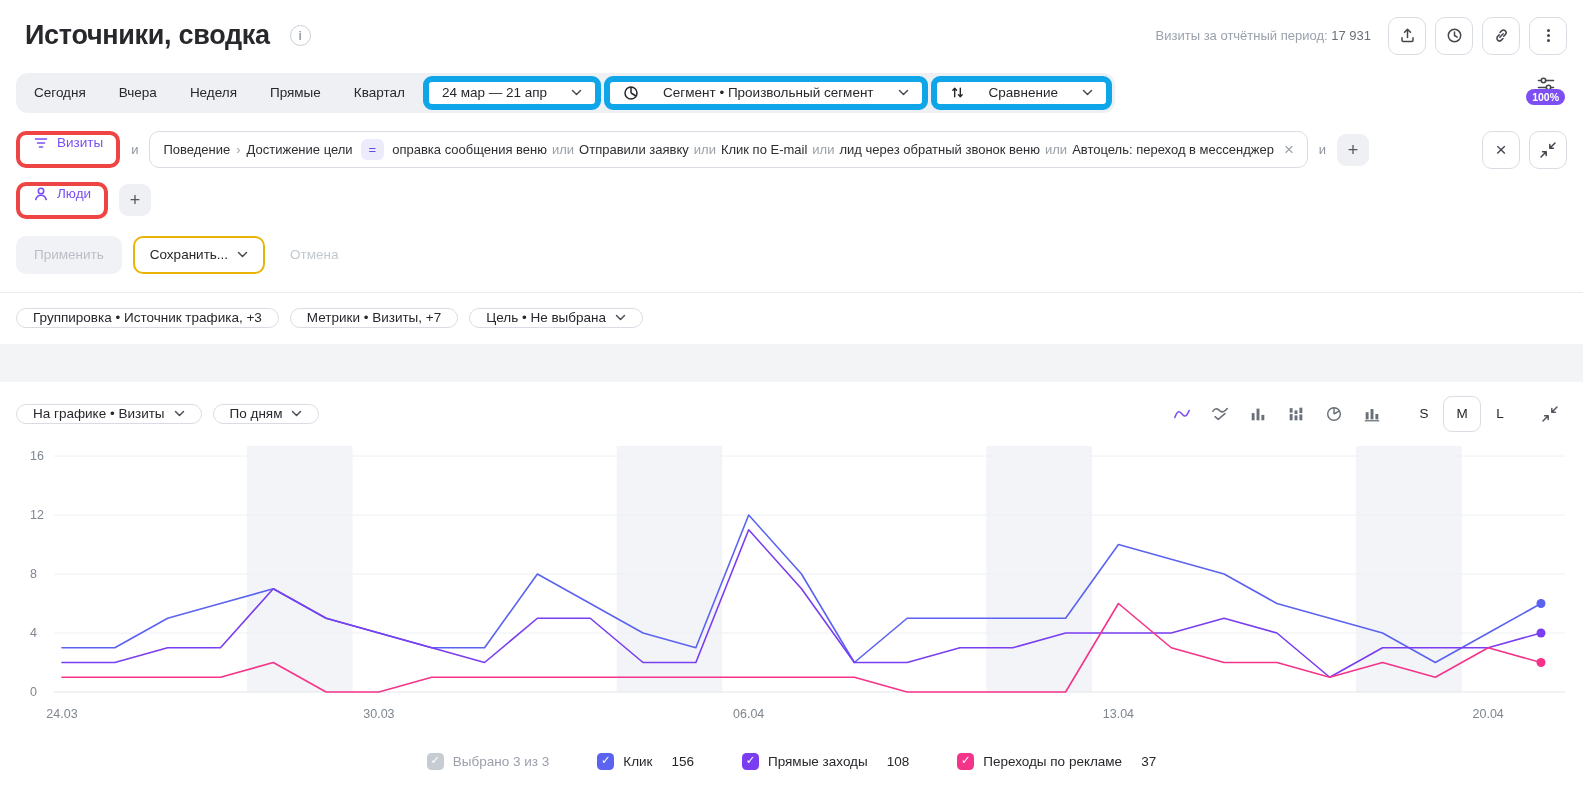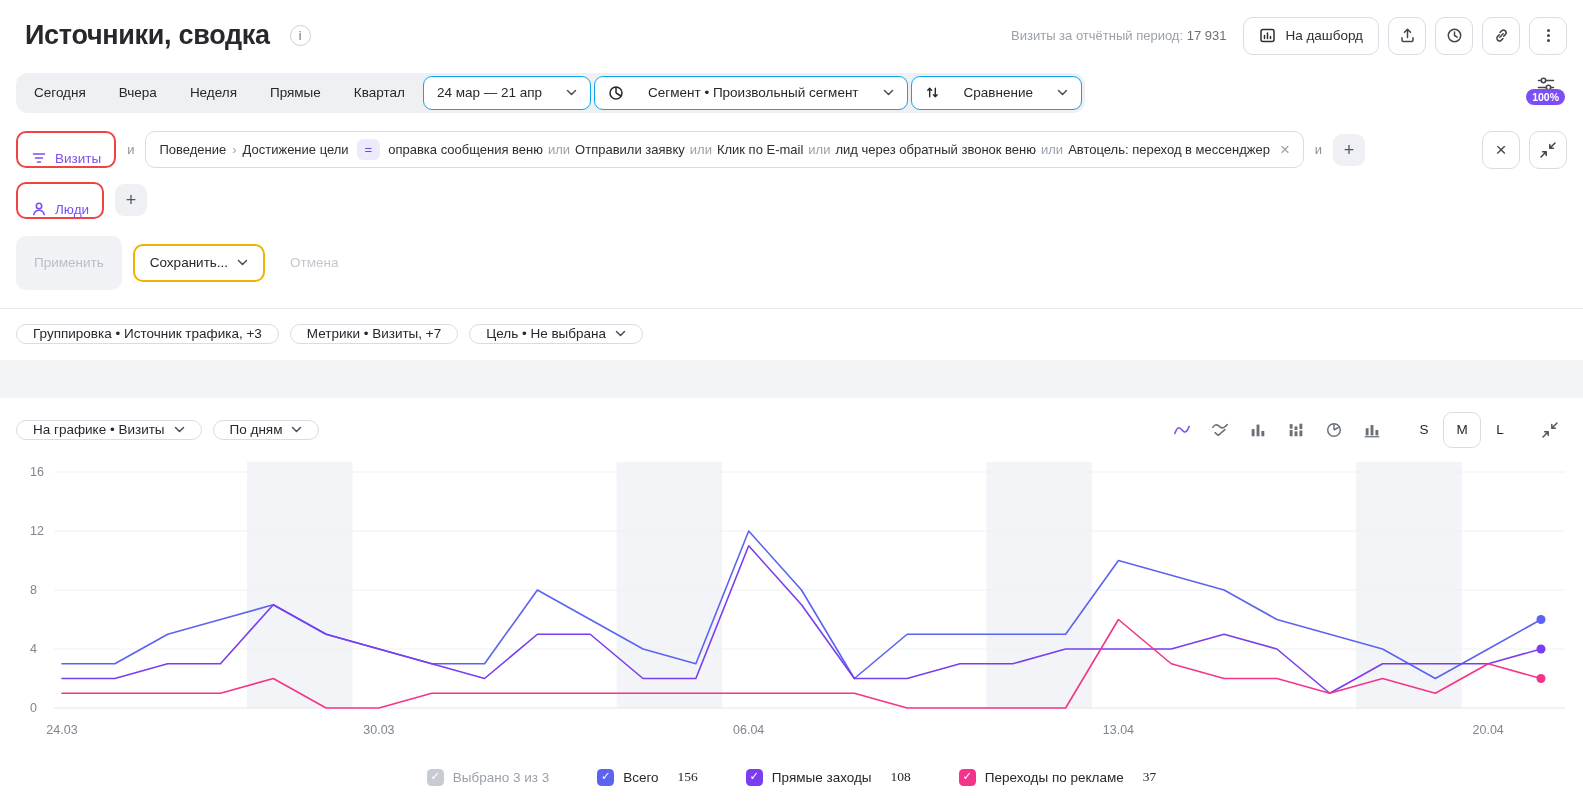--- a/index.html
+++ b/index.html
@@ -37,34 +37,34 @@
 
   
   .period-row { display:flex; justify-content:space-between; align-items:center; margin-top:2px; }
   .period-strip {
     display:flex; align-items:center; gap:3px; padding:3px;
     background:#eef0f3; border-radius:12px; height:40px;
   }
   .tab { border:none; background:transparent; height:34px; padding:0 15px; border-radius:9px; color:#26282b; }
   .wbtn {
     display:inline-flex; align-items:center; gap:24px; height:34px; padding:0 13px;
-    background:#fff; border:1px solid #0ea5e9; border-radius:9px; color:#26282b;
+    background:#fff; border:6px solid #0ea5e9; border-radius:9px; color:#26282b;
   }
   .chev { color:#4a4f56; flex:0 0 auto; }
   .sampling { position:relative; display:flex; align-items:center; gap:2px; cursor:pointer; padding:4px 2px;flex-direction:column; }
   .badge-pill {
     background:#7d4ff2; color:#fff; font-size:10.5px; font-weight:700;
     border-radius:9px; padding:2.5px 6px; line-height:1; position:relative; top:-7px;
   }
 
   
   .filters-row { display:flex; align-items:center; gap:11px; margin-top:15px; }
   .chip-purple {
-    display:inline-flex; align-items:flex-end; gap:8px; height:37px; padding:0 13px;
-    background:#fff; border:2px solid #ef4444; border-radius:10px; color:#7b4ff2;
+    display:inline-flex; align-items:flex-start; gap:8px; height:37px; padding:0 13px;
+    background:#fff; border:4px solid #ef4444; border-radius:10px; color:#7b4ff2;
   }
   .and-label { color:#8d949c; font-size:13px; }
   .cond-chip {
     display:flex; align-items:center; gap:8px; height:37px; padding:0 11px 0 13px;
     background:#fff; border:1px solid #d9dde3; border-radius:10px; font-size:13px;
     max-width:1215px; overflow:hidden; white-space:nowrap; cursor:pointer;
   }
   .cond-path { color:#2c2e31; flex:0 0 auto; }
   .cond-sep { color:#a0a6ae; margin:0 6px; }
   .op-badge {
@@ -79,21 +79,21 @@
     width:32px; height:32px; border:none; border-radius:9px; background:#eef0f3;
     color:#53585f; font-size:18px; line-height:1; display:inline-flex; align-items:center; justify-content:center;
   }
   .filters-right { margin-left:auto; display:flex; gap:9px; }
   .big-close { font-size:19px; }
 
   .people-row { display:flex; align-items:center; gap:11px; margin-top:13px; }
 
   .actions-row { display:flex; align-items:center; gap:11px; margin-top:17px; }
   .btn-disabled {
-    height:54px; padding:0 18px; border:none; border-radius:10px;
+    height:38px; padding:0 18px; border:none; border-radius:10px;
     background:#f1f2f5; color:#b9bec6; cursor:default;
   }
   .btn-save { display:inline-flex; align-items:center; gap:9px; height:38px; padding:0 15px;
     background:#fff; border:2px solid #eab308; border-radius:10px; }
   .btn-cancel { height:38px; padding:0 14px; border:none; background:transparent; color:#c3c8cf; cursor:default; }
 
   .divider { border:none; border-top:1px solid #e9ebee; margin:18px -16px 0; }
 
   
   .settings-row { display:flex; align-items:center; gap:11px; padding:15px 0 16px; }
@@ -127,46 +127,37 @@
   
   .legend { display:flex; justify-content:center; align-items:center; gap:48px; padding:15px 0 16px; }
   .legend-item { display:flex; align-items:center; gap:9px; cursor:pointer; }
   .cb {
     width:17px; height:17px; border-radius:4.5px; color:#fff; font-size:11.5px;
     display:inline-flex; align-items:center; justify-content:center; line-height:1;
   }
   .cb-gray { background:#c7ccd3; }
   .legend-label-muted { color:#9aa1ab; }
   .legend-label { color:#26282b; }
-  .legend-value { color:#26282b; margin-left:10px;font-family:Liberation Serif, serif; }
+  .legend-value { color:#26282b; margin-left:10px; }
 </style>
 </head>
 <body>
 
 <div class="page">
 
   <header class="topbar">
     <div class="title-wrap">
       <h1>Источники, сводка</h1>
       <span class="info-btn">i</span>
     </div>
     <div class="header-right">
       <span class="visits-note">
         <span>Визиты за отчётный период:</span>
         <span class="visits-value">17 931</span>
       </span>
-      <button class="btn">
-        <span style="display:inline-flex">
-          <svg width="17" height="17" viewBox="0 0 17 17" fill="none" stroke="currentColor" stroke-width="1.5" stroke-linecap="round">
-              <rect x="2" y="2.5" width="13" height="12" rx="2"></rect>
-              <path d="M5.5 11.5 V8.5 M8.5 11.5 V6 M11.5 11.5 V9.5"></path>
-            </svg>
-        </span>
-        <span>На дашборд</span>
-      </button>
       <button class="iconbtn">
         <span style="display:inline-flex">
           <svg width="17" height="17" viewBox="0 0 17 17" fill="none" stroke="currentColor" stroke-width="1.5" stroke-linecap="round" stroke-linejoin="round">
               <path d="M8.5 10.5 V2.8 M5.5 5.3 L8.5 2.3 L11.5 5.3"></path>
               <path d="M3 10.8 V13.3 a1.2 1.2 0 0 0 1.2 1.2 H12.8 a1.2 1.2 0 0 0 1.2 -1.2 V10.8"></path>
             </svg>
         </span>
       </button>
       <button class="iconbtn">
         <span style="display:inline-flex">
@@ -444,21 +435,21 @@
     <div class="legend-item">
       <span class="cb cb-gray">
           <span>✓</span>
         </span>
       <span class="legend-label-muted">Выбрано 3 из 3</span>
     </div>
     <div class="legend-item">
       <span class="cb legend-swatch" style="background: rgb(91, 99, 240);">
           <span>✓</span>
         </span>
-      <span class="legend-label">Всего</span>
+      <span class="legend-label">Клик</span>
       <span class="legend-value">156</span>
     </div>
     <div class="legend-item">
       <span class="cb legend-swatch" style="background: rgb(122, 61, 240);">
           <span>✓</span>
         </span>
       <span class="legend-label">Прямые заходы</span>
       <span class="legend-value">108</span>
     </div>
     <div class="legend-item">

